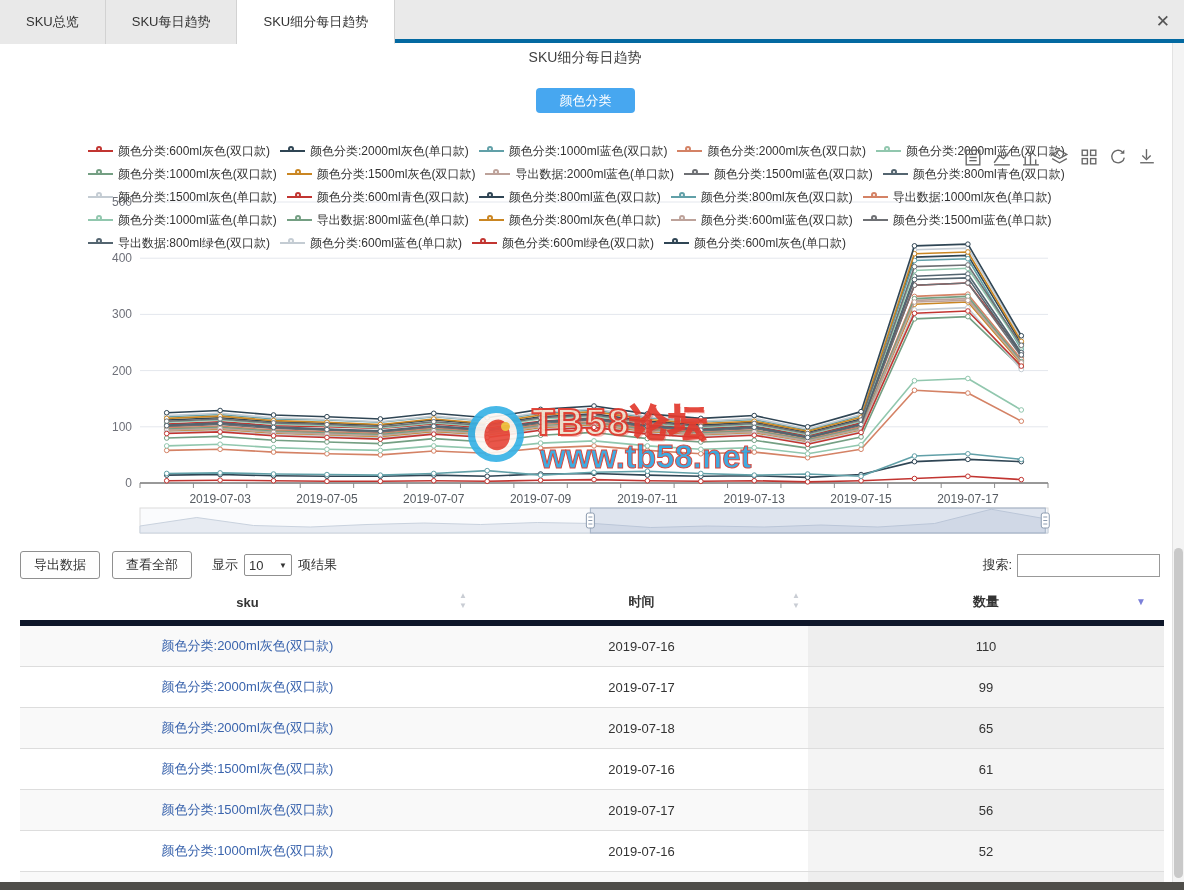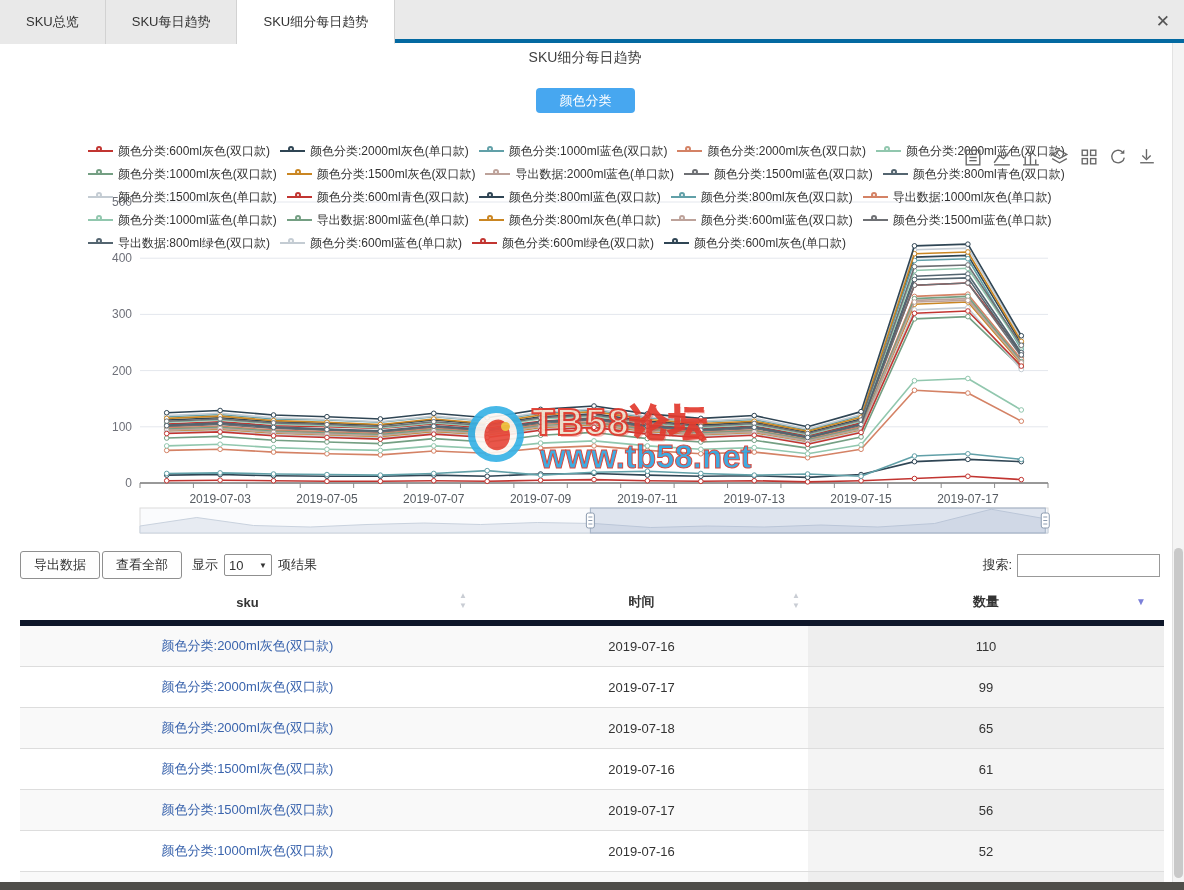--- a/index.html
+++ b/index.html
@@ -51,21 +51,21 @@
   .wm-title { position:absolute; left:64px; top:0; font-size:37px; font-weight:bold;
     letter-spacing:2px; color:#f3e2cf; -webkit-text-stroke:2px #e23a2e;
     text-shadow:2px 2px 0 rgba(226,58,46,.35); white-space:nowrap; }
   .wm-url { position:absolute; left:72px; top:40px; font-size:33px; font-weight:bold;
     color:#2fa6e0; -webkit-text-stroke:1px #d8382c; white-space:nowrap; }
 
   
   .controls { position:absolute; top:550px; left:20px; width:1140px; height:30px;
     display:flex; align-items:center; font-size:13px; color:#333; z-index:3; }
   .btn { padding:4px 13px; border:1px solid #8f8f8f; border-radius:3px; background:#fefefe;
-    font-size:13px; color:#333; cursor:pointer; margin-right:2px; }
+    font-size:13px; color:#333; cursor:pointer; margin-right:12px; }
   .show-label { margin-left:8px; margin-right:6px; }
   .page-size { width:48px; height:22px; border:1px solid #8f8f8f; border-radius:2px;
     display:flex; align-items:center; font-size:13px; padding:0 4px; cursor:pointer; background:#fff; }
   .page-size .caret { margin-left:auto; font-size:8px; color:#333; }
   .results-label { margin-left:6px; }
   .search-wrap { margin-left:auto; display:flex; align-items:center; }
   .search-wrap label { margin-right:5px; }
   .search-input { width:143px; height:23px; border:1px solid #999; padding:2px 5px; font-size:13px; }
 
   

